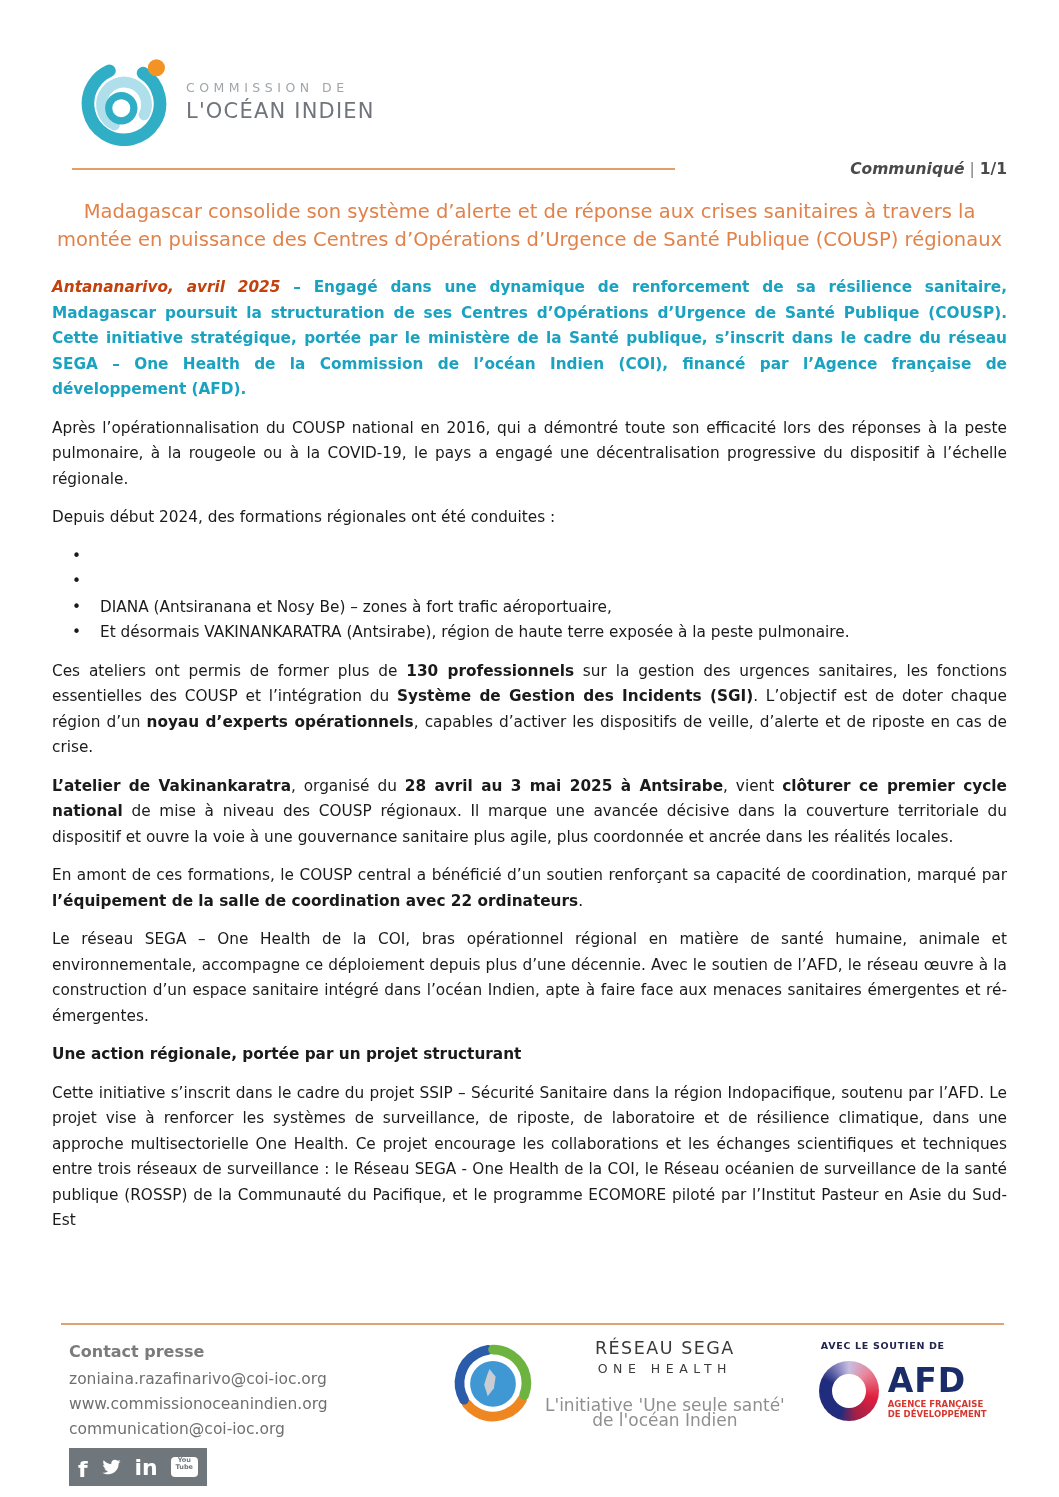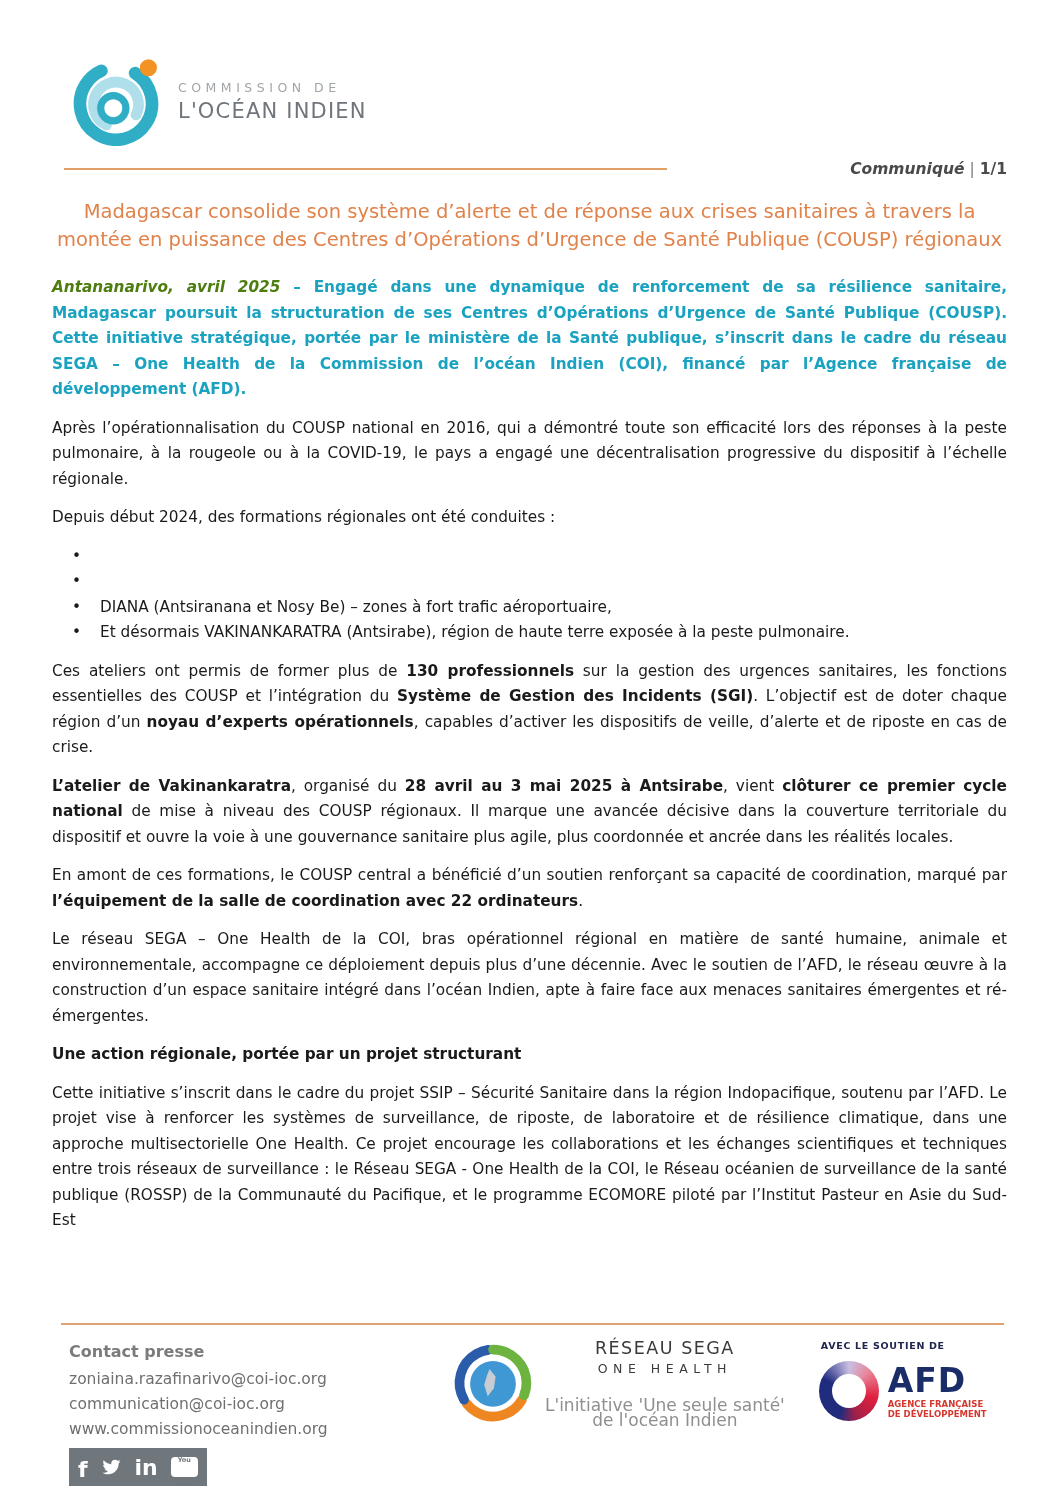--- a/index.html
+++ b/index.html
@@ -1,54 +1,54 @@
 <!DOCTYPE html>
 <html><head>
 <meta charset="utf-8">
 <style>
   html,body{margin:0;padding:0;background:#e9e9e9;}
   .page{
     position:relative;width:1059px;height:1497px;margin:0 auto;background:#ffffff;
     font-family:"DejaVu Sans","Liberation Sans",sans-serif;color:#1a1a1a;overflow:hidden;
   }
   
-  .header{padding:56px 52px 0 52px;}
+  .header{padding:56px 52px 0 52px;margin-left:8px;}
   .logo-row{display:flex;align-items:center;gap:16px;margin-left:18px;}
   .logo-mark{flex:none;line-height:0;}
   .logo-text .org-top{font-size:12.5px;letter-spacing:4.5px;color:#9FA5A9;}
   .logo-text .org-bottom{font-size:21px;letter-spacing:1.2px;color:#6F757B;margin-top:4px;}
   .rule-row{display:flex;align-items:center;margin-top:14px;}
   .top-rule{width:603px;height:2px;background:#E2A068;margin-left:12px;flex:none;}
   .doc-label{margin-left:auto;font-size:15.5px;font-weight:bold;color:#4a4a4a;white-space:nowrap;}
   .doc-label .doctype{font-style:italic;}
   .doc-label .sep{font-weight:normal;color:#7a7a7a;padding:0 5px;}
   
   .title{margin:20px 50px 0 50px;text-align:center;color:#E0824A;font-size:19.5px;line-height:28px;}
   
   .bodytext{margin:21px 52px 0 52px;}
   .para{margin:0 0 13px 0;text-align:justify;font-size:15.3px;line-height:25.5px;}
   .b{font-weight:bold;}
   .teal{color:#1AA2C0;}
   .intro{font-weight:bold;}
-  .dateline{font-style:italic;color:#4d7c0f;}
+  .dateline{font-style:italic;color:#c2410c;}
   .bullets{margin:0 0 13px 0;}
   .bullet{display:flex;font-size:15.3px;line-height:25.5px;}
   .bullet .dot{flex:none;width:28px;padding-left:20px;color:#1a1a1a;}
   .section-h{font-weight:bold;margin:11px 0 13px 0;font-size:15.3px;line-height:25.5px;text-align:left;}
   
   .footer{position:absolute;left:61px;right:55px;top:1323px;}
   .footer-rule{height:2px;background:#DFA273;margin-bottom:13px;}
   .footer-row{display:flex;align-items:flex-start;}
   .contact{width:340px;}
   .contact-title{font-size:16px;font-weight:bold;color:#7B7B7B;margin:4px 0 6px 8px;}
   .contact-line{font-size:15.5px;color:#6F6F6F;line-height:25px;margin-left:8px;}
   .social-bar{margin:6px 0 0 8px;display:inline-flex;align-items:center;gap:13px;background:#6F777C;padding:4px 9px;height:30px;}
   .icon-f{color:#fff;font-weight:bold;font-size:22px;line-height:22px;position:relative;top:3px;}
   .icon-in{color:#fff;font-weight:bold;font-size:22px;line-height:17px;}
-  .yt{background:#fff;border-radius:4px;width:27px;height:20px;display:flex;flex-direction:column;align-items:center;justify-content:flex-start;gap:17px;}
+  .yt{background:#fff;border-radius:4px;width:27px;height:20px;display:flex;flex-direction:column;align-items:center;justify-content:flex-start;}
   .yt span{font-size:6.5px;line-height:7px;font-weight:bold;color:#6F777C;}
   
   .sega{display:flex;align-items:center;margin-left:48px;gap:8px;}
   .sega-text{text-align:center;}
   .sega-name{font-size:17.5px;color:#3A3A3A;letter-spacing:1.5px;white-space:nowrap;}
   .sega-oh{font-size:12.5px;color:#3A3A3A;letter-spacing:5.5px;margin-top:3px;white-space:nowrap;}
   .sega-tag{font-size:17px;color:#8F8F8F;margin-top:22px;line-height:14.5px;white-space:nowrap;}
   
   .afd{margin-left:34px;}
   .afd-support{font-size:9.5px;font-weight:bold;color:#20254F;letter-spacing:0.7px;margin:2px 0 10px 2px;white-space:nowrap;}
@@ -124,22 +124,22 @@
 
     <p class="para">Cette initiative s’inscrit dans le cadre du projet SSIP – Sécurité Sanitaire dans la région Indopacifique, soutenu par l’AFD. Le projet vise à renforcer les systèmes de surveillance, de riposte, de laboratoire et de résilience climatique, dans une approche multisectorielle One Health. Ce projet encourage les collaborations et les échanges scientifiques et techniques entre trois réseaux de surveillance : le Réseau SEGA - One Health de la COI, le Réseau océanien de surveillance de la santé publique (ROSSP) de la Communauté du Pacifique, et le programme ECOMORE piloté par l’Institut Pasteur en Asie du Sud-Est</p>
   </div>
 
   <div class="footer">
     <div class="footer-rule"></div>
     <div class="footer-row">
       <div class="contact">
         <div class="contact-title">Contact presse</div>
         <div class="contact-line">zoniaina.razafinarivo@coi-ioc.org</div>
+        <div class="contact-line">www.commissionoceanindien.org</div>
         <div class="contact-line">communication@coi-ioc.org</div>
-        <div class="contact-line">www.commissionoceanindien.org</div>
         <div class="social-bar">
           <span class="icon-f">f</span>
           <span style="line-height:0;">
             <svg width="21" height="18" viewBox="0 0 24 24" fill="#ffffff">
                 <path d="M23.95 4.57c-.89.39-1.83.65-2.82.77 1.01-.61 1.79-1.57 2.16-2.72-.95.56-2 .96-3.13 1.18-.9-.96-2.17-1.56-3.59-1.56-2.72 0-4.92 2.2-4.92 4.92 0 .39.04.76.13 1.12C7.69 8.09 4.07 6.13 1.64 3.16c-.43.72-.67 1.56-.67 2.48 0 1.71.87 3.21 2.19 4.1-.81-.03-1.57-.25-2.23-.62v.06c0 2.39 1.69 4.37 3.95 4.83-.41.11-.85.17-1.3.17-.31 0-.61-.03-.92-.09.63 1.95 2.45 3.38 4.6 3.42-1.68 1.32-3.81 2.1-6.1 2.1-.39 0-.78-.02-1.17-.07 2.19 1.39 4.77 2.21 7.56 2.21 9.05 0 14-7.5 14-13.99 0-.21 0-.42-.02-.63.96-.69 1.8-1.56 2.46-2.55z"></path>
               </svg>
           </span>
           <span class="icon-in">in</span>
           <span class="yt">
             <span>You</span>

